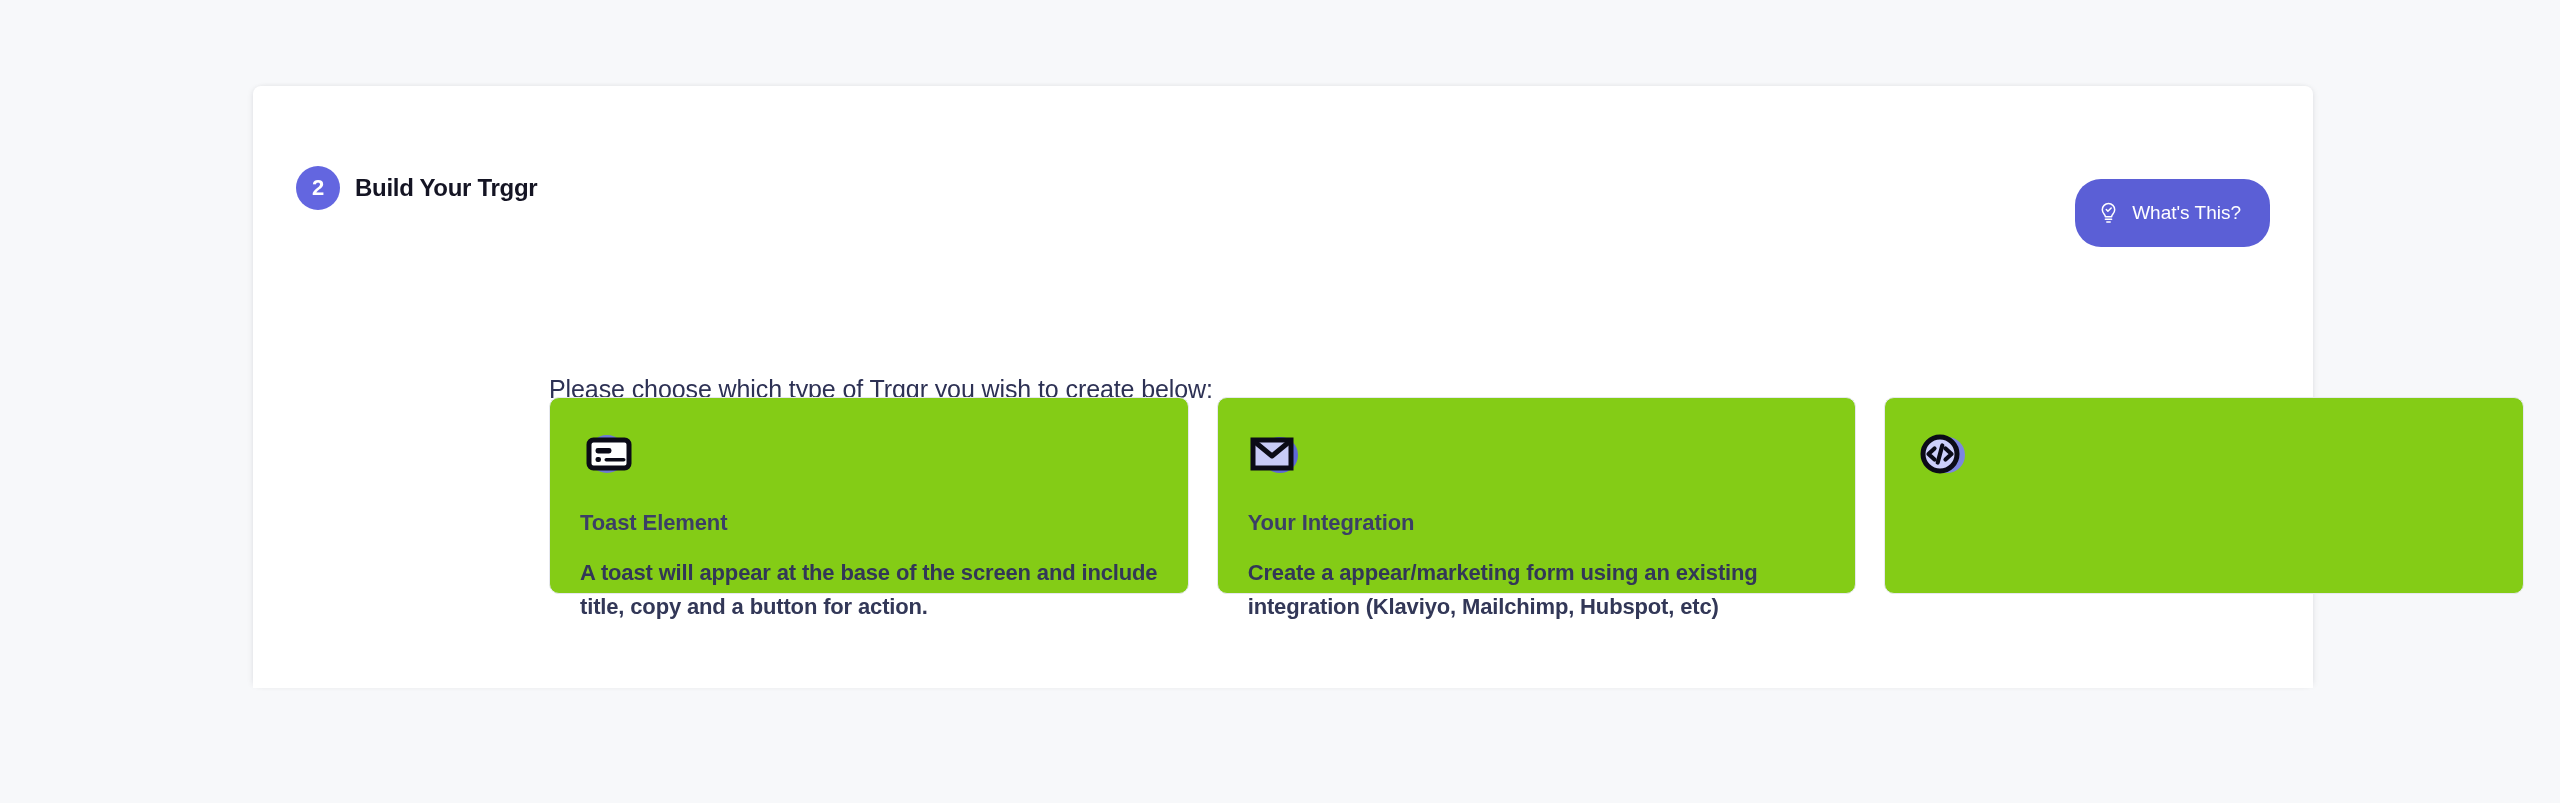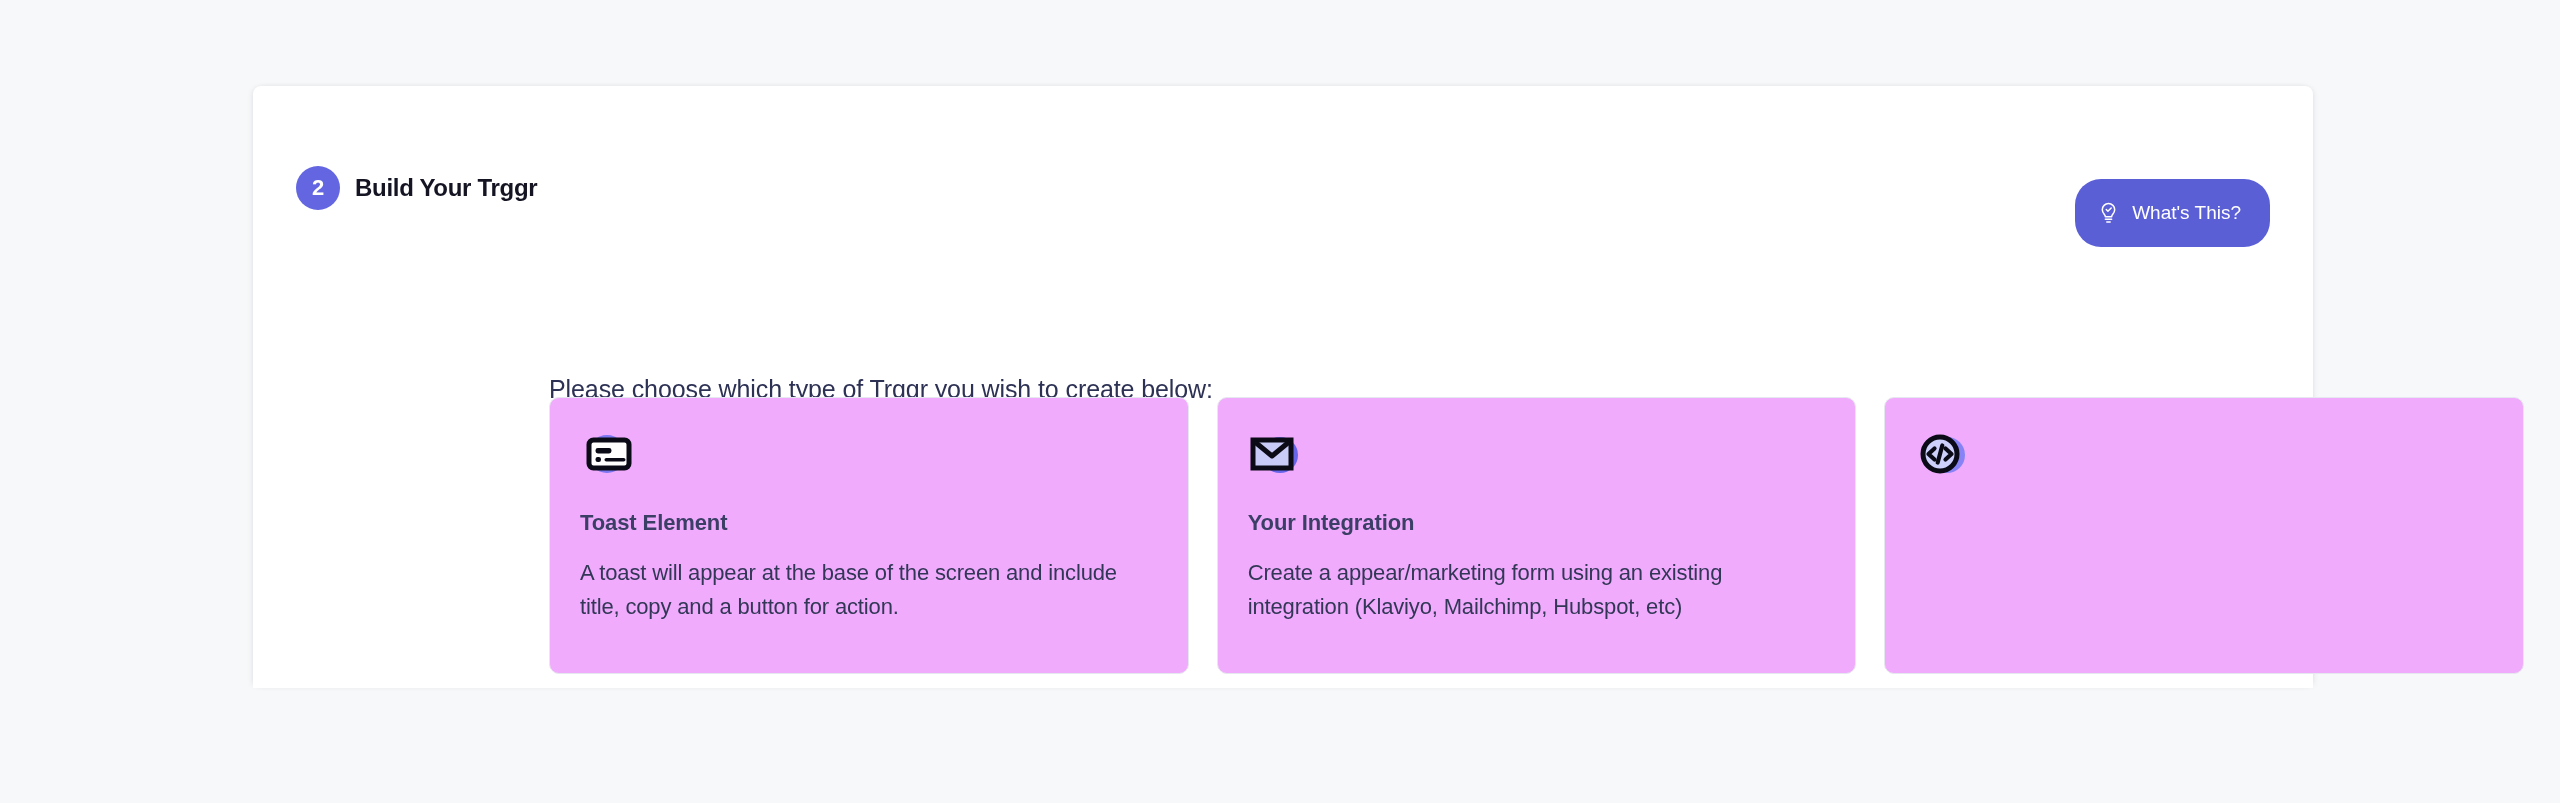--- a/index.html
+++ b/index.html
@@ -110,22 +110,22 @@
     left: 296px;
     top: 311px;
     width: 1975px;
     display: flex;
     gap: 28px;
   }
 
   .card {
     flex: 1 1 0;
     min-width: 0;
-    height: 277px;
-    background: #f0abfc;
+    height: 197px;
+    background: #84cc16;
     border: 1.5px solid #e6e8ef;
     border-radius: 10px;
     padding: 30px 30px 0 30px;
     cursor: pointer;
   }
 
   .card-icon {
     position: relative;
     width: 58px;
     height: 52px;
@@ -141,21 +141,21 @@
   .card-title {
     font-size: 22px;
     font-weight: 600;
     color: #3b3f66;
     letter-spacing: -0.1px;
     margin-bottom: 20px;
   }
 
   .card-desc {
     font-size: 22px;
-    font-weight: 400;
+    font-weight: 700;
     color: #323757;
     line-height: 1.55;
     letter-spacing: -0.15px;
     margin-top: 12px;
   }
 </style>
 </head>
 <body>
 
 <div class="panel">

